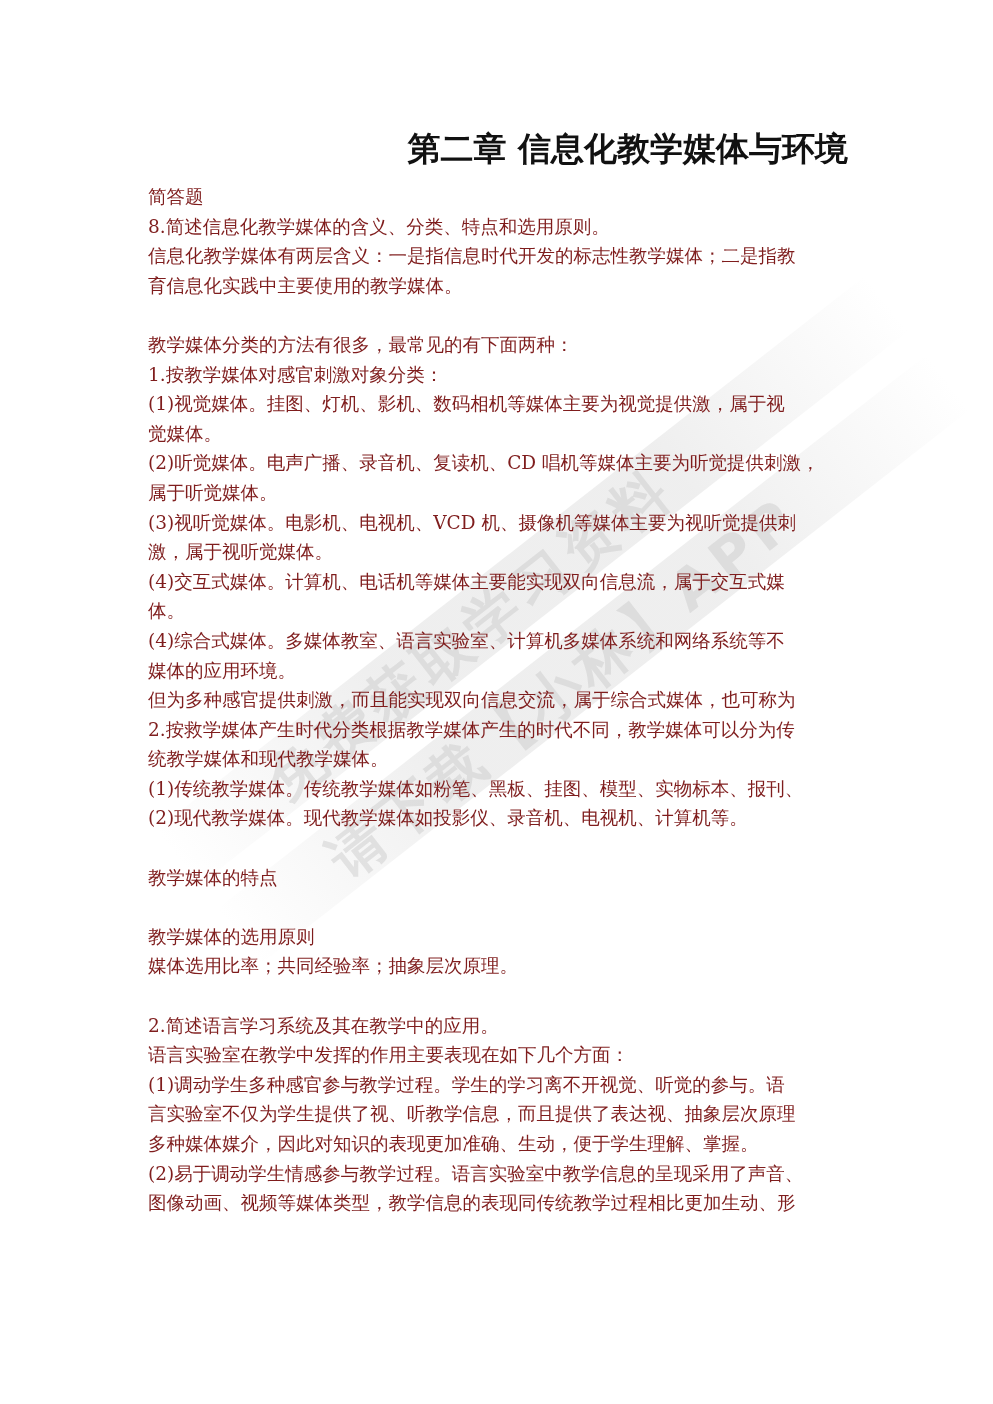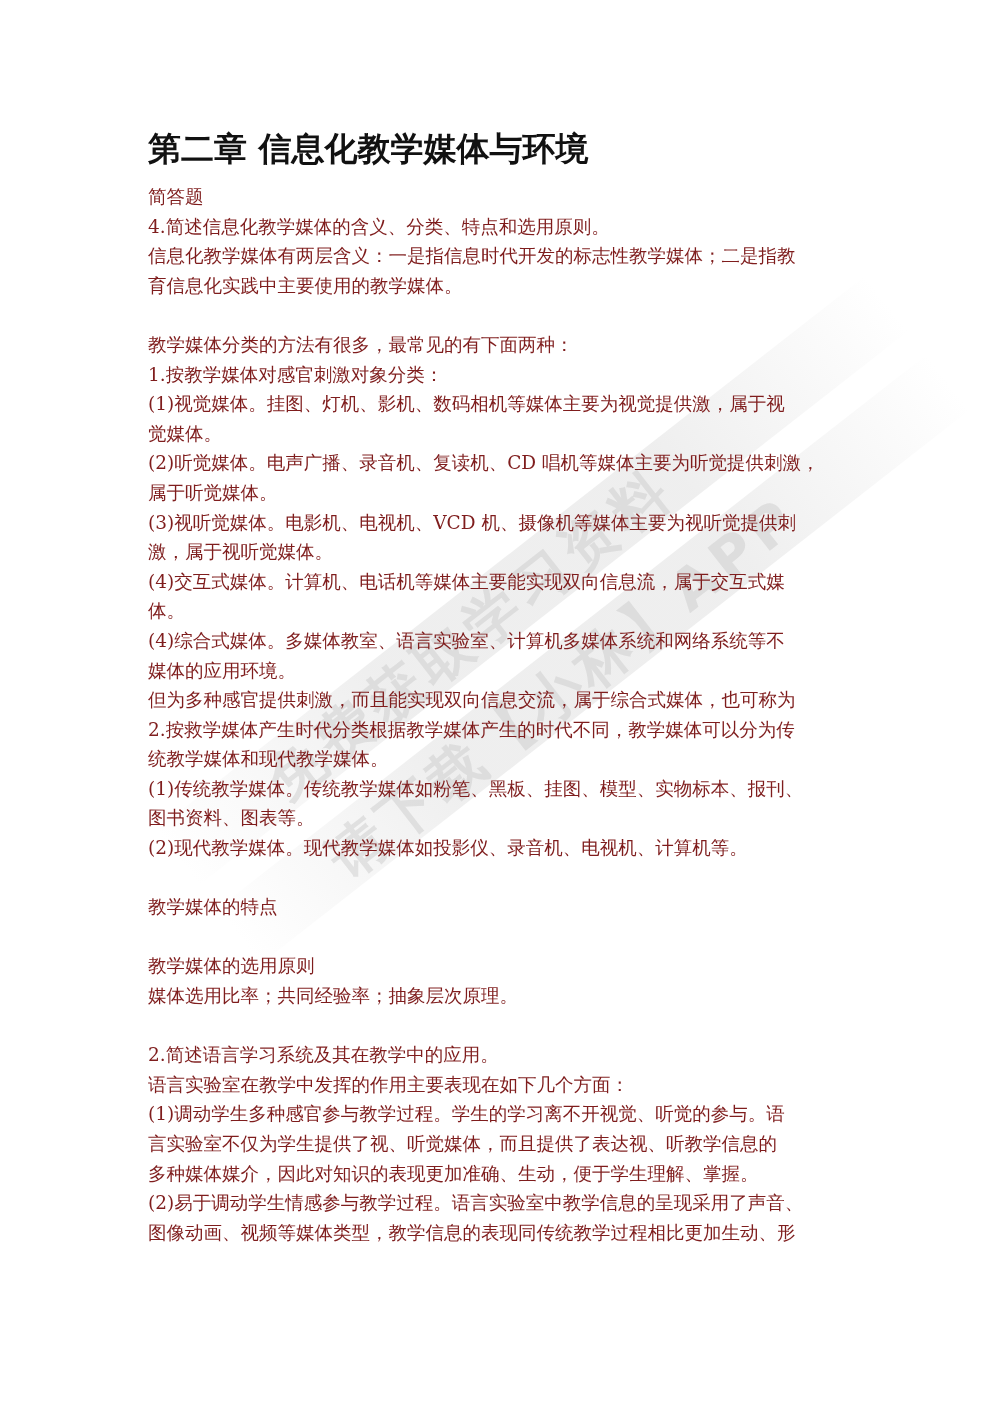--- a/index.html
+++ b/index.html
@@ -14,21 +14,21 @@
     position: absolute; left: 0; width: 900px; height: 70px;
     background: linear-gradient(90deg, rgba(220,220,220,0) 0%, rgba(225,225,225,0.55) 30%, rgba(225,225,225,0.55) 70%, rgba(220,220,220,0) 100%);
   }
   .watermark .wm-text {
     position: absolute; left: 120px; font-family: "DejaVu Sans", sans-serif;
     font-weight: bold; font-size: 56px; color: rgba(200,200,200,0.45); letter-spacing: 6px; white-space: nowrap;
   }
   .content { position: absolute; left: 148px; top: 126px; width: 700px; z-index: 2; }
   .title {
     font-family: "DejaVu Sans", sans-serif; font-weight: bold; font-size: 33px;
-    color: #111; text-align: left; margin: 0 0 10px 0; height: 46px; line-height: 46px;
+    color: #111; text-align: right; margin: 0 0 10px 0; height: 46px; line-height: 46px;
     width: 700px;
   }
   .line {
     font-family: "DejaVu Serif", serif; font-size: 18.5px; color: #7f1d1d;
     line-height: 29.6px; height: 29.6px; white-space: nowrap; margin: 0;
   }
   .blank { height: 29.6px; }
 </style>
 </head>
 <body>
@@ -39,50 +39,49 @@
     <div class="wm-band" style="top:40px;"></div>
     <div class="wm-band" style="top:140px;"></div>
     <div class="wm-text" style="top:42px;">免费获取学习资料</div>
     <div class="wm-text" style="top:142px;">请下载【小林】APP</div>
   </div>
 
   <div class="content">
     <h1 class="title">第二章  信息化教学媒体与环境</h1>
     <div id="lines">
       <p class="line">简答题</p>
-      <p class="line">4.简述信息化教学媒体的含义、分类、特点和选用原则。</p>
+      <p class="line">8.简述信息化教学媒体的含义、分类、特点和选用原则。</p>
       <p class="line">信息化教学媒体有两层含义：一是指信息时代开发的标志性教学媒体；二是指教</p>
       <p class="line">育信息化实践中主要使用的教学媒体。</p>
       <p class="line blank"></p>
       <p class="line">教学媒体分类的方法有很多，最常见的有下面两种：</p>
       <p class="line">1.按教学媒体对感官刺激对象分类：</p>
       <p class="line">(1)视觉媒体。挂图、灯机、影机、数码相机等媒体主要为视觉提供激，属于视</p>
       <p class="line">觉媒体。</p>
       <p class="line">(2)听觉媒体。电声广播、录音机、复读机、CD 唱机等媒体主要为听觉提供刺激，</p>
       <p class="line">属于听觉媒体。</p>
       <p class="line">(3)视听觉媒体。电影机、电视机、VCD 机、摄像机等媒体主要为视听觉提供刺</p>
       <p class="line">激，属于视听觉媒体。</p>
       <p class="line">(4)交互式媒体。计算机、电话机等媒体主要能实现双向信息流，属于交互式媒</p>
       <p class="line">体。</p>
       <p class="line">(4)综合式媒体。多媒体教室、语言实验室、计算机多媒体系统和网络系统等不</p>
       <p class="line">媒体的应用环境。</p>
       <p class="line">但为多种感官提供刺激，而且能实现双向信息交流，属于综合式媒体，也可称为</p>
       <p class="line">2.按救学媒体产生时代分类根据教学媒体产生的时代不同，教学媒体可以分为传</p>
       <p class="line">统教学媒体和现代教学媒体。</p>
       <p class="line">(1)传统教学媒体。传统教学媒体如粉笔、黑板、挂图、模型、实物标本、报刊、</p>
-      <p class="line">图书资料、图表等。</p>
       <p class="line">(2)现代教学媒体。现代教学媒体如投影仪、录音机、电视机、计算机等。</p>
       <p class="line blank"></p>
       <p class="line">教学媒体的特点</p>
       <p class="line blank"></p>
       <p class="line">教学媒体的选用原则</p>
       <p class="line">媒体选用比率；共同经验率；抽象层次原理。</p>
       <p class="line blank"></p>
       <p class="line">2.简述语言学习系统及其在教学中的应用。</p>
       <p class="line">语言实验室在教学中发挥的作用主要表现在如下几个方面：</p>
       <p class="line">(1)调动学生多种感官参与教学过程。学生的学习离不开视觉、听觉的参与。语</p>
-      <p class="line">言实验室不仅为学生提供了视、听觉媒体，而且提供了表达视、听教学信息的</p>
+      <p class="line">言实验室不仅为学生提供了视、听教学信息，而且提供了表达视、抽象层次原理</p>
       <p class="line">多种媒体媒介，因此对知识的表现更加准确、生动，便于学生理解、掌握。</p>
       <p class="line">(2)易于调动学生情感参与教学过程。语言实验室中教学信息的呈现采用了声音、</p>
       <p class="line">图像动画、视频等媒体类型，教学信息的表现同传统教学过程相比更加生动、形</p>
     </div>
   </div>
 </div>
 
 </body></html>

